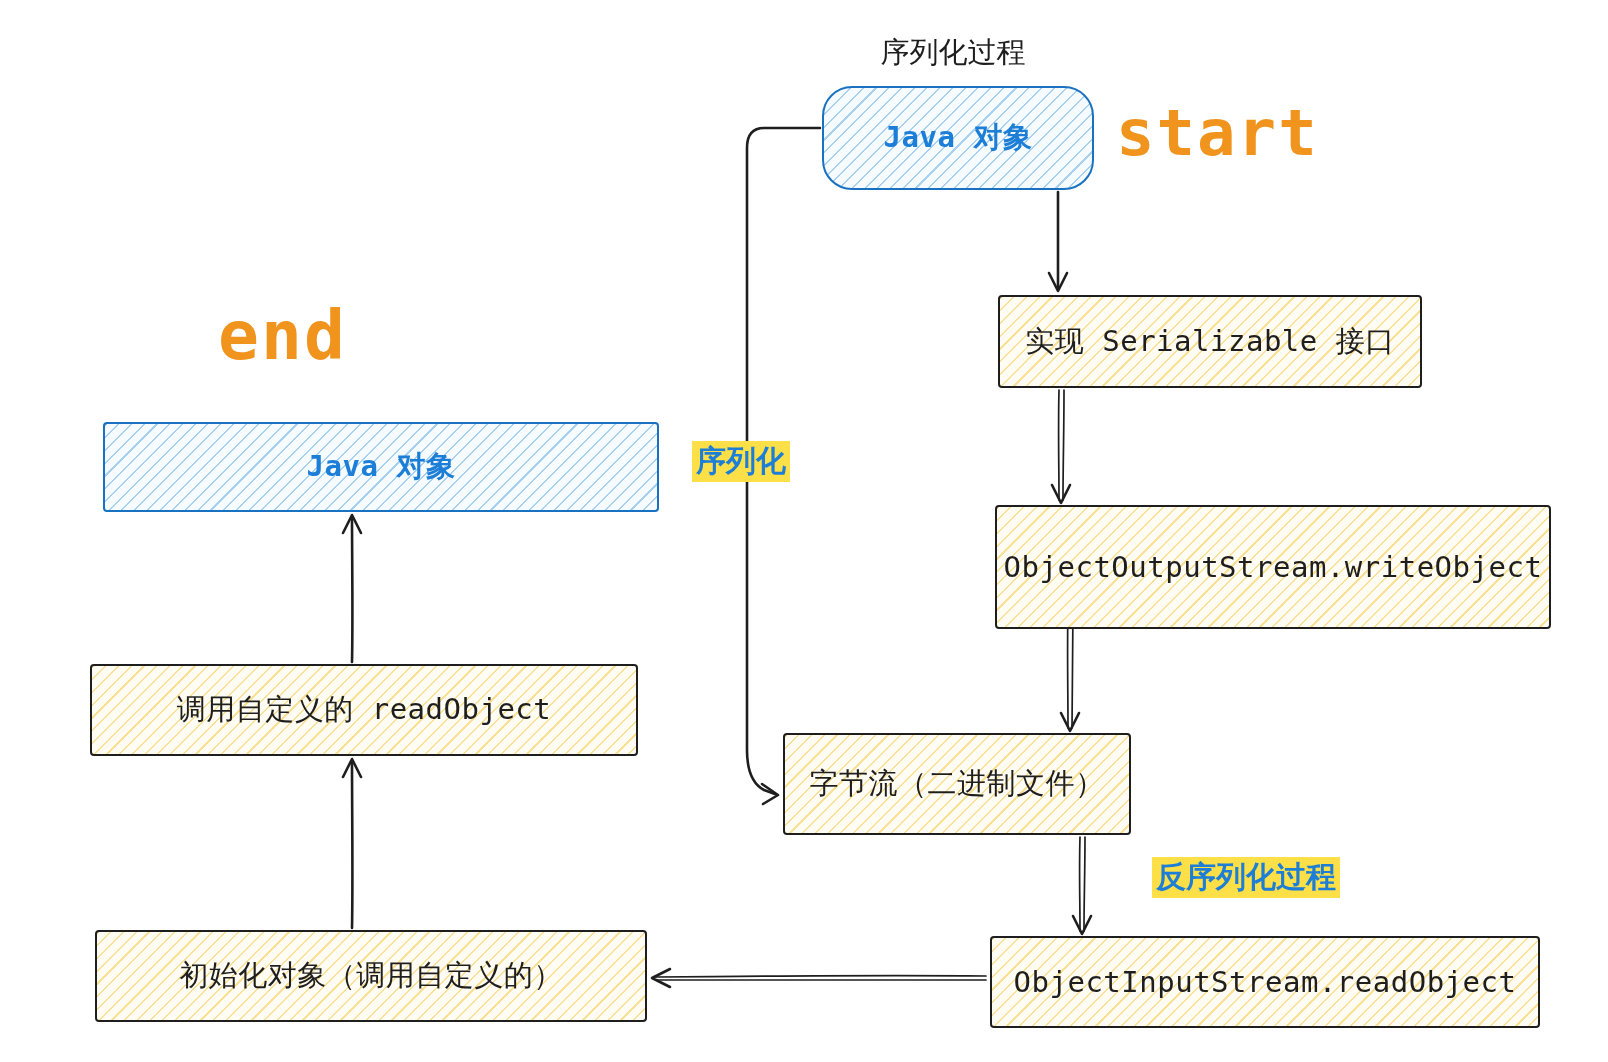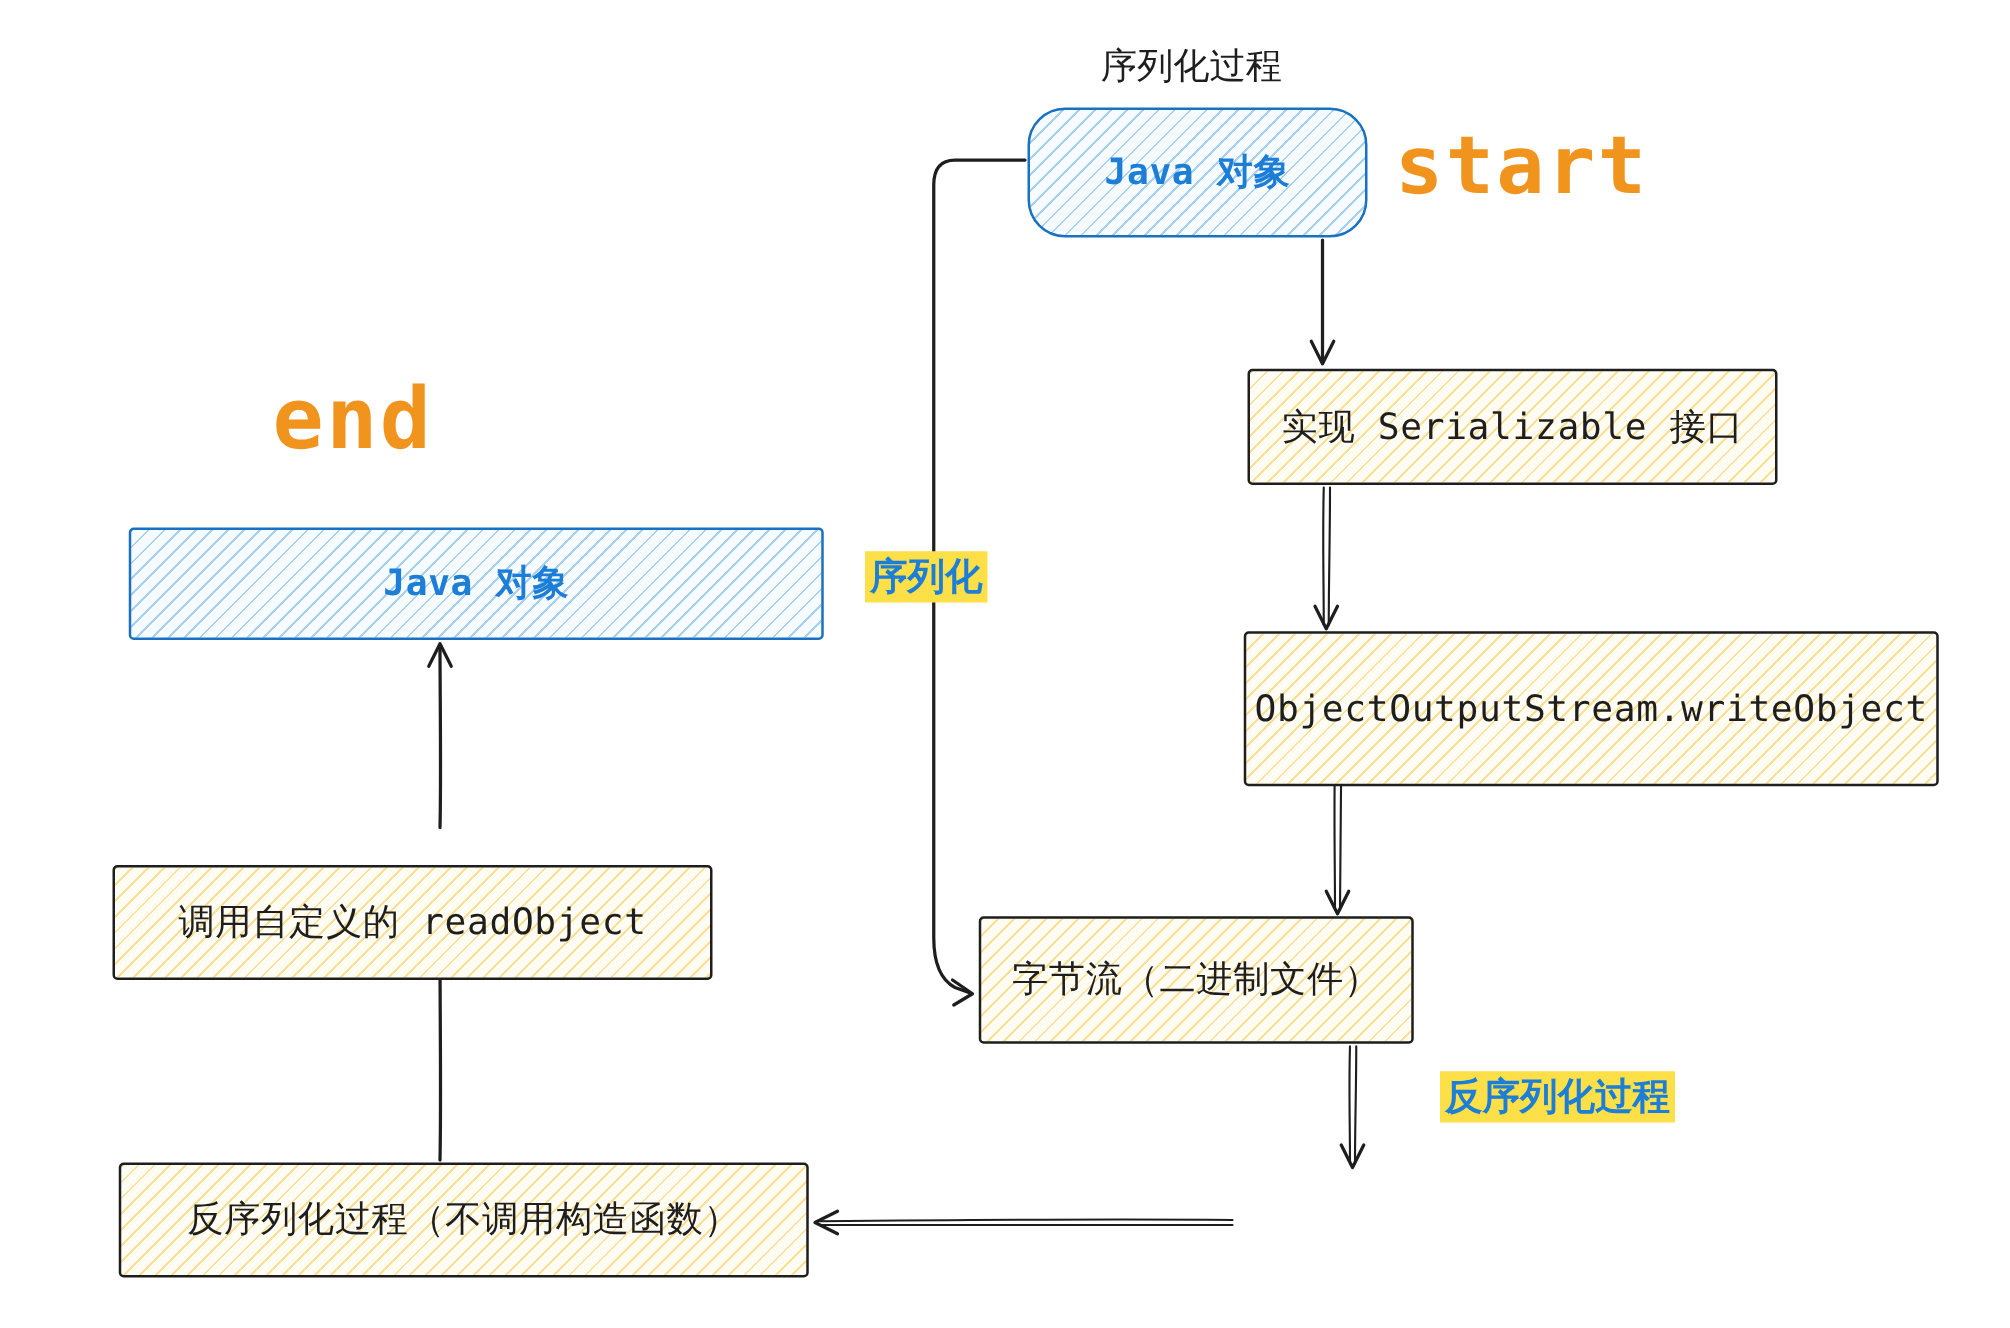--- a/index.html
+++ b/index.html
@@ -46,21 +46,21 @@
   .big-label{font-size:64px;font-weight:bold;color:#f0941e;letter-spacing:2px;}
   .edge-label{font-size:30px;font-weight:bold;color:#1c7ed6;background:#fde047;padding:0 4px;}
 
   
   #n-java-top   {left:822px; top:86px;  width:272px; height:104px; border-radius:30px;}
   #n-serializable{left:998px; top:295px; width:424px; height:93px;}
   #n-writeobject{left:995px; top:505px; width:556px; height:124px;}
   #n-bytestream {left:783px; top:733px; width:348px; height:102px;}
   #n-readobject {left:990px; top:936px; width:550px; height:92px;}
   #n-initobject {left:95px;  top:930px; width:552px; height:92px;}
-  #n-customread {left:90px;  top:692px; width:480px; height:92px;}
+  #n-customread {left:90px;  top:664px; width:548px; height:92px;}
   #n-java-end   {left:103px; top:422px; width:556px; height:90px;}
 
   #l-title      {left:793px;  top:33px;  width:320px; text-align:center;}
   #l-start      {left:1116px; top:96px;}
   #l-end        {left:218px;  top:296px; font-size:68px;}
   #l-serialize  {left:692px;  top:441px;}
   #l-deserialize{left:1152px; top:857px;}
 
   path{stroke:#1e1e1e;fill:none;stroke-linecap:round;stroke-linejoin:round;}
   .stroke-main{stroke-width:2.6px;}
@@ -121,17 +121,18 @@
   <div class="label title-label" id="l-title">序列化过程</div>
   <div class="label big-label" id="l-start">start</div>
   <div class="label big-label" id="l-end">end</div>
   <div class="label edge-label" id="l-serialize">序列化</div>
   <div class="label edge-label" id="l-deserialize">反序列化过程</div>
 
   <div class="node blue" id="n-java-top">Java 对象</div>
   <div class="node yellow" id="n-serializable">实现 Serializable 接口</div>
   <div class="node yellow" id="n-writeobject">ObjectOutputStream.writeObject</div>
   <div class="node yellow" id="n-bytestream">字节流（二进制文件）</div>
-  <div class="node yellow" id="n-initobject">反序列化过程（不调用构造函数）</div>
+  <div class="node yellow" id="n-readobject">ObjectInputStream.readObject</div>
+  <div class="node yellow" id="n-initobject">初始化对象（调用自定义的）</div>
   <div class="node yellow" id="n-customread">调用自定义的 readObject</div>
   <div class="node blue" id="n-java-end">Java 对象</div>
 
 </div>
 
 </body></html>

